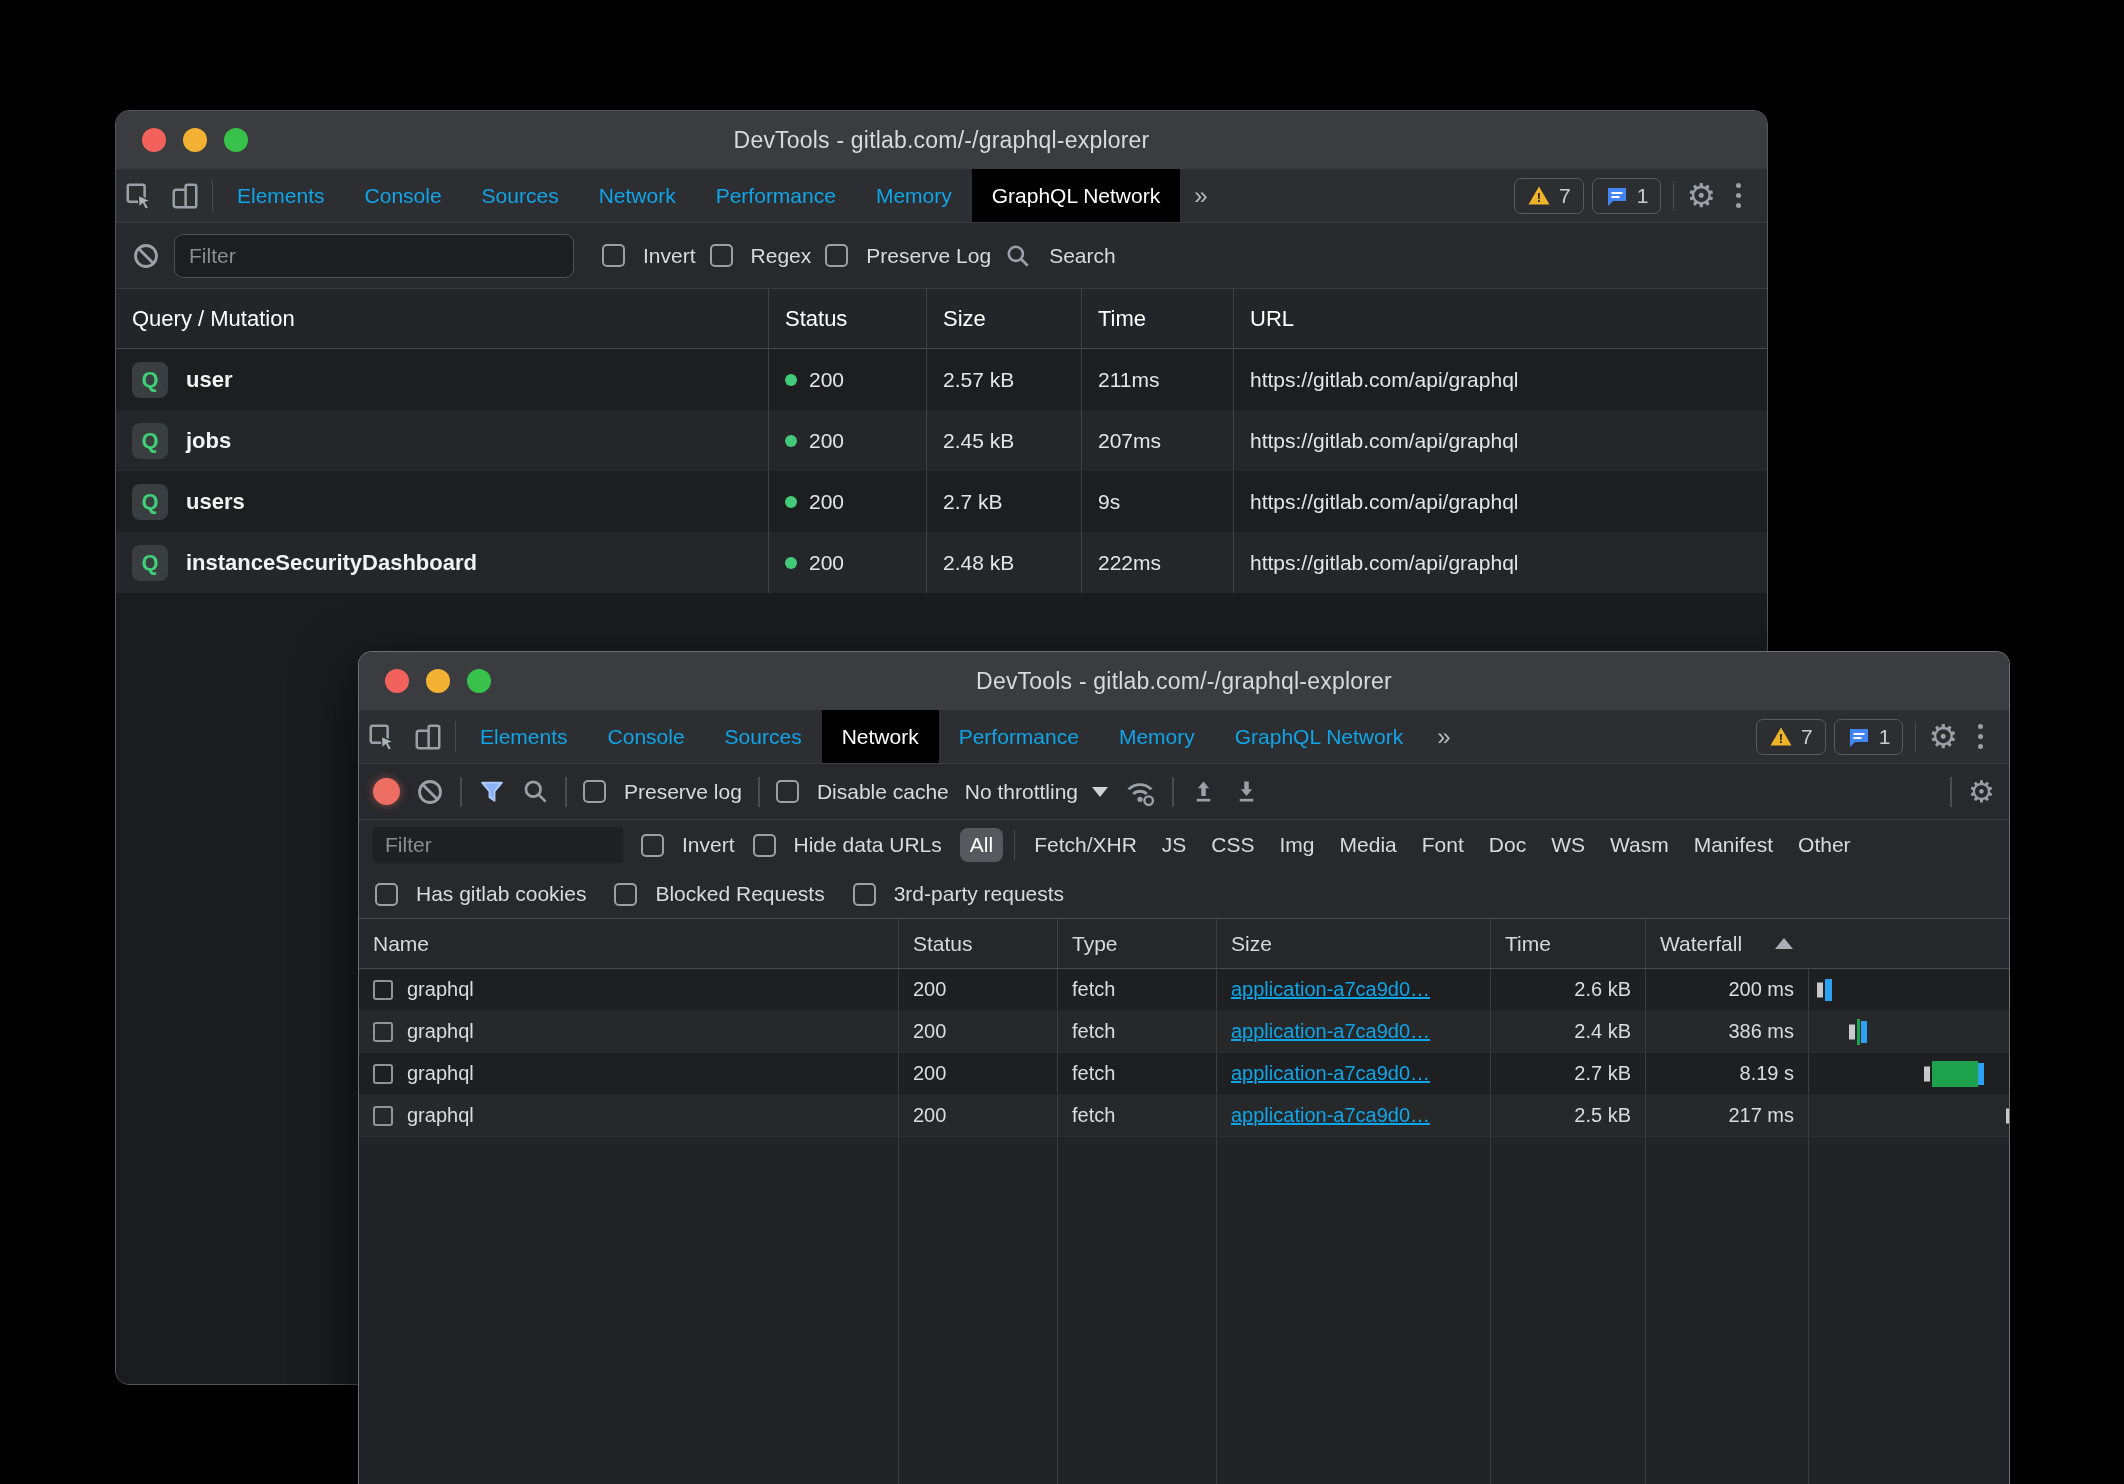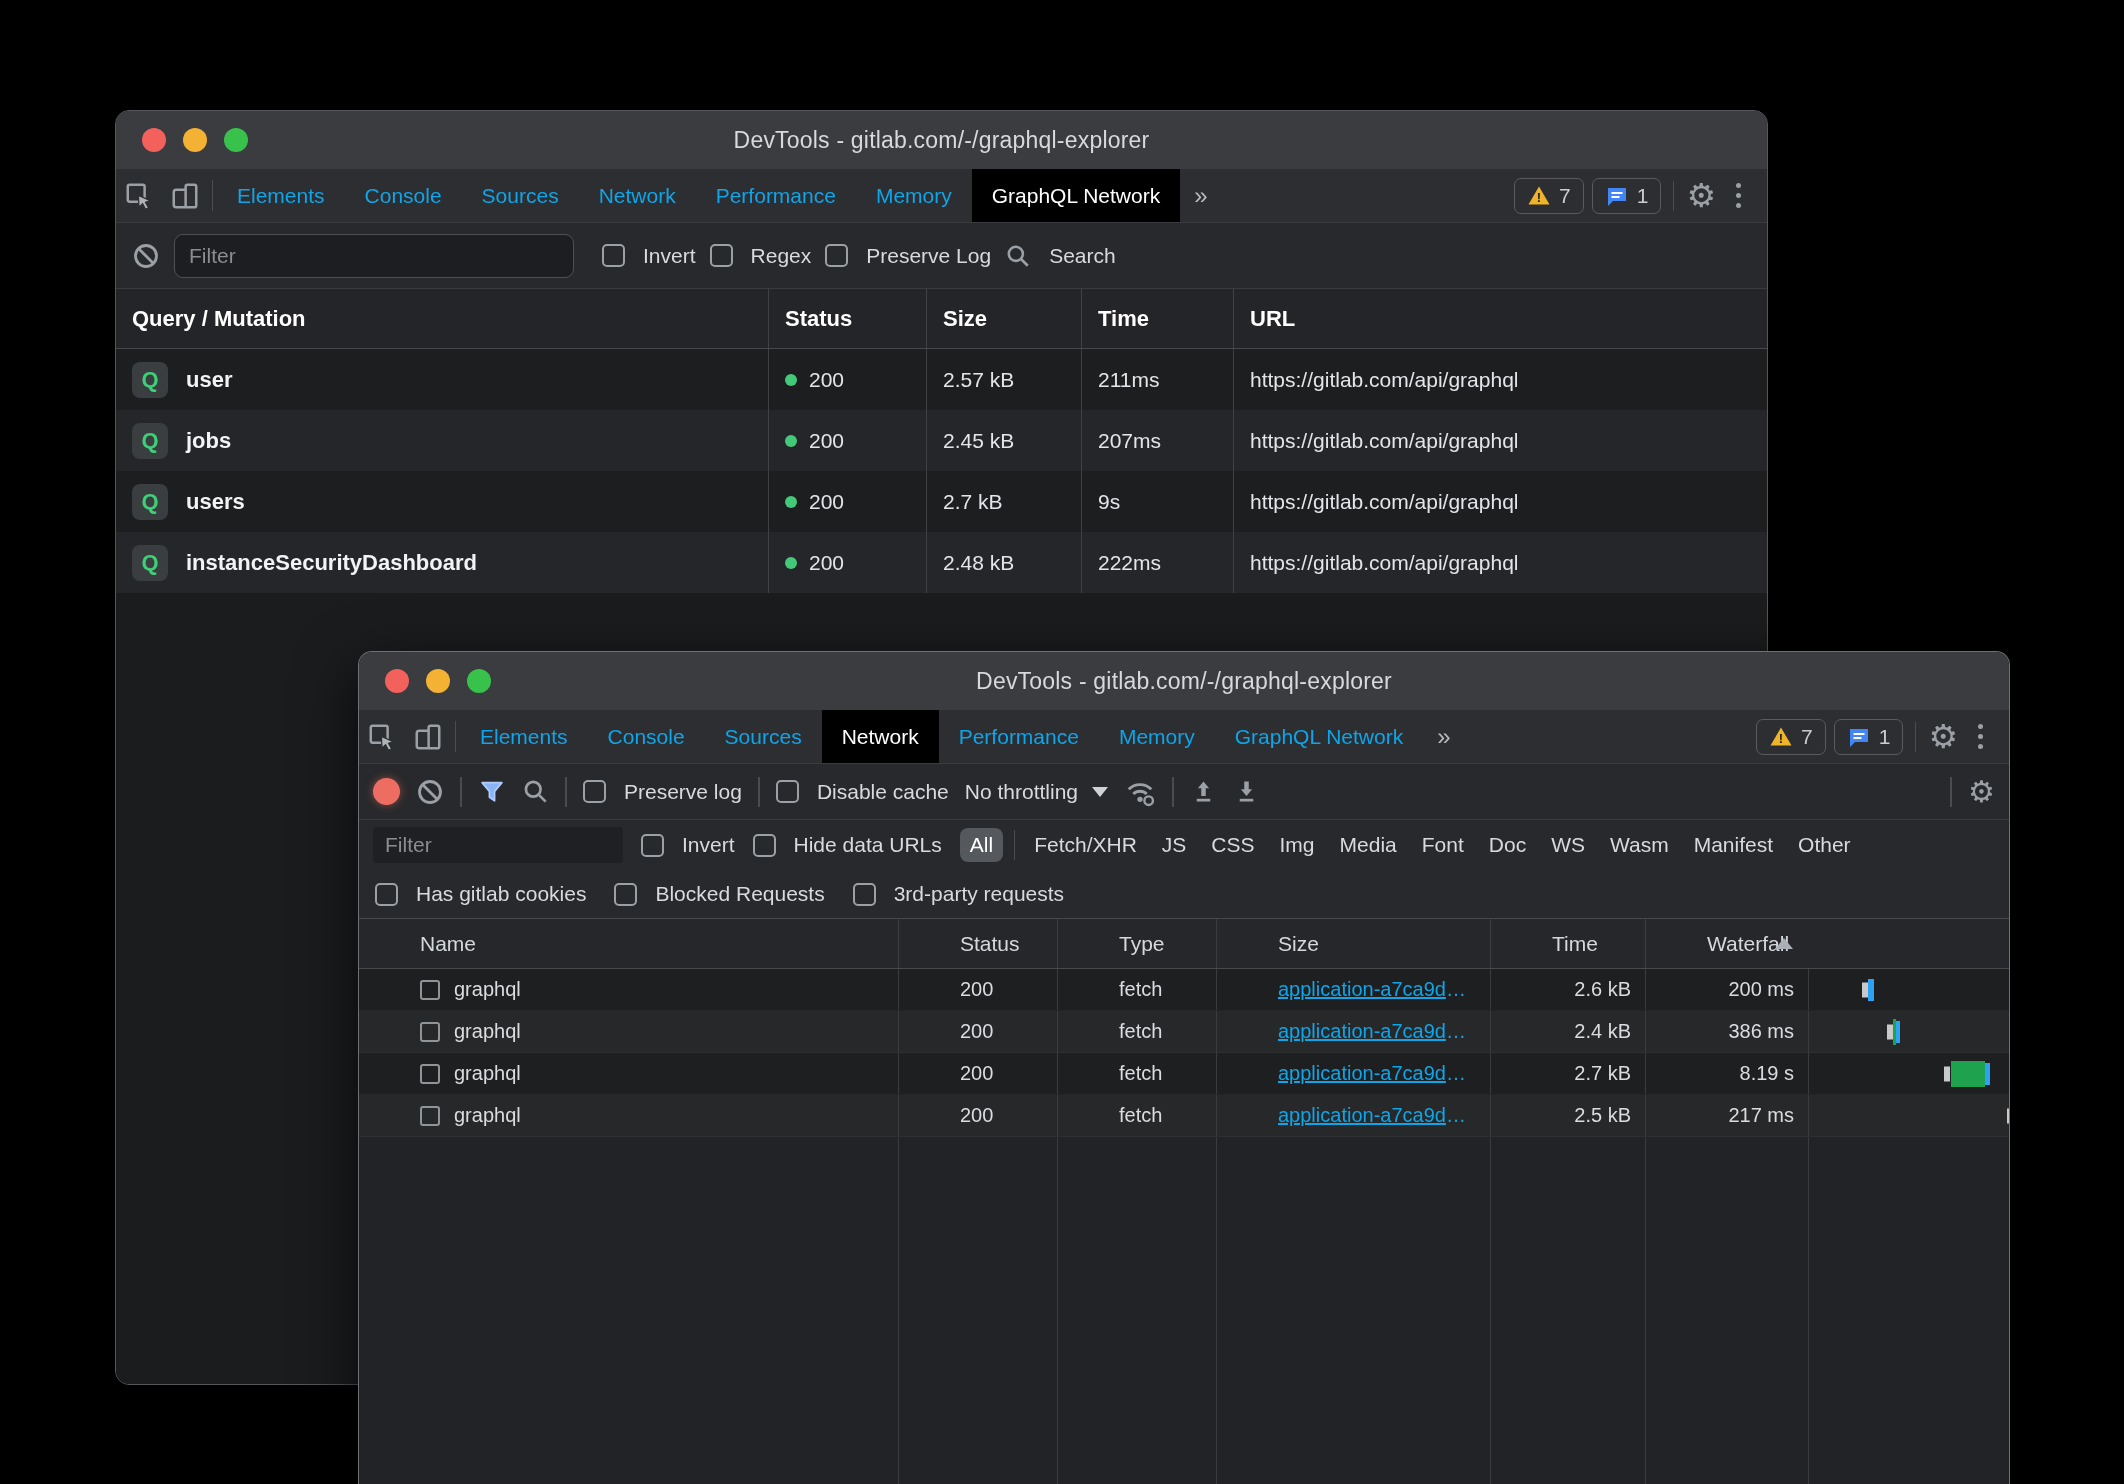--- a/index.html
+++ b/index.html
@@ -38,21 +38,21 @@
   .cb { width:23px; height:23px; border:2.5px solid #9aa0a6; border-radius:5px; flex:0 0 auto; }
   .lbl { font-size:21px; color:#d8dadd; white-space:nowrap; }
   .cbgroup { display:flex; align-items:center; gap:18px; }
 
   
   #back-filterbar { height:66px; padding:0 16px; gap:14px; }
   #back-filter-input { width:400px; height:44px; background:#1d1e21; border:1px solid #4e5154; border-radius:9px;
         color:#e8eaed; font-size:21px; padding:0 14px; outline:none; font-family:inherit; }
   #back-filter-input::placeholder, #front-filter-input::placeholder { color:#8a8d91; }
   .btable-head, .brow { display:grid; grid-template-columns:653px 158px 155px 152px 535px; align-items:center; }
-  .btable-head { height:60px; background:#242528; border-bottom:1px solid #47494c; font-weight:bold; color:#fff; font-size:22px; flex:0 0 auto; }
+  .btable-head { height:60px; background:#242528; border-bottom:1px solid #47494c; font-weight:normal; color:#fff; font-size:22px; flex:0 0 auto; }
   .bhcell, .bcell { height:100%; display:flex; align-items:center; padding:0 16px; border-right:1px solid #3f4144; overflow:hidden; }
   .bhcell:last-child, .bcell:last-child { border-right:none; }
   .brow { height:61px; font-size:21px; color:#e3e5e8; flex:0 0 auto; }
   .brow.odd { background:#1d1e20; } .brow.even { background:#25262a; }
   .qbadge { width:36px; height:36px; border-radius:8px; background:#3a3e40; color:#3ecf77; font-weight:bold;
             font-size:22px; display:flex; align-items:center; justify-content:center; margin-right:18px; flex:0 0 auto; }
   .bname { font-weight:bold; color:#f2f3f5; font-size:22px; }
   .dot { width:12px; height:12px; border-radius:50%; background:#43ca79; margin-right:12px; flex:0 0 auto; }
   #back-empty { flex:1; background:#1b1c1e; }
 
@@ -70,21 +70,21 @@
         color:#e8eaed; font-size:21px; padding:0 12px; outline:none; font-family:inherit; }
   .typefilters { display:flex; align-items:center; gap:9px; }
   .tf { font-size:21px; color:#d8dadd; padding:5px 8px; white-space:nowrap; }
   .tf.sel { background:#55585d; color:#fff; border-radius:8px; padding:5px 10px; }
   .tfdiv { width:1px; height:30px; background:#4a4c4f; margin:0 2px; }
   #front-optionsbar { height:49px; padding:0 16px; gap:28px; border-bottom:1px solid #47494c; }
 
   
   .ftable-head, .frow, .fempty { display:grid; grid-template-columns:540px 159px 159px 274px 155px 163px 202px; }
   .ftable-head { height:50px; background:#26272a; border-bottom:1px solid #47494c; color:#d6d9dc; font-size:21px; font-weight:500; flex:0 0 auto; align-items:center; }
-  .fhcell, .fcell { height:100%; display:flex; align-items:center; padding:0 14px; border-right:1px solid #3a3c3f; overflow:hidden; position:relative;margin-left:47px; }
+  .fhcell, .fcell { height:100%; display:flex; align-items:center; padding:0 14px; border-right:1px solid #3a3c3f; overflow:hidden; position:relative; }
   .fhcell:last-child, .fcell:last-child { border-right:none; }
   .frow { height:42px; font-size:20px; color:#dadde0; flex:0 0 auto; border-bottom:1px solid rgba(255,255,255,.035); }
   .frow.odd { background:#1e1f21; } .frow.even { background:#27282a; }
   .fcell.num { justify-content:flex-end; }
   .fcb { width:20px; height:20px; border:2px solid #8f9499; border-radius:3px; margin-right:14px; flex:0 0 auto; }
   .ilink { color:#0ea5e9; text-decoration:underline; white-space:nowrap; overflow:hidden; text-overflow:ellipsis; }
   .sort-up { width:0; height:0; border-left:9px solid transparent; border-right:9px solid transparent;
              border-bottom:11px solid #aab0b6; position:absolute; right:16px; }
   .wfcell { position:relative; padding:0; }
   .wf { position:absolute; top:50%; transform:translateY(-50%); }

